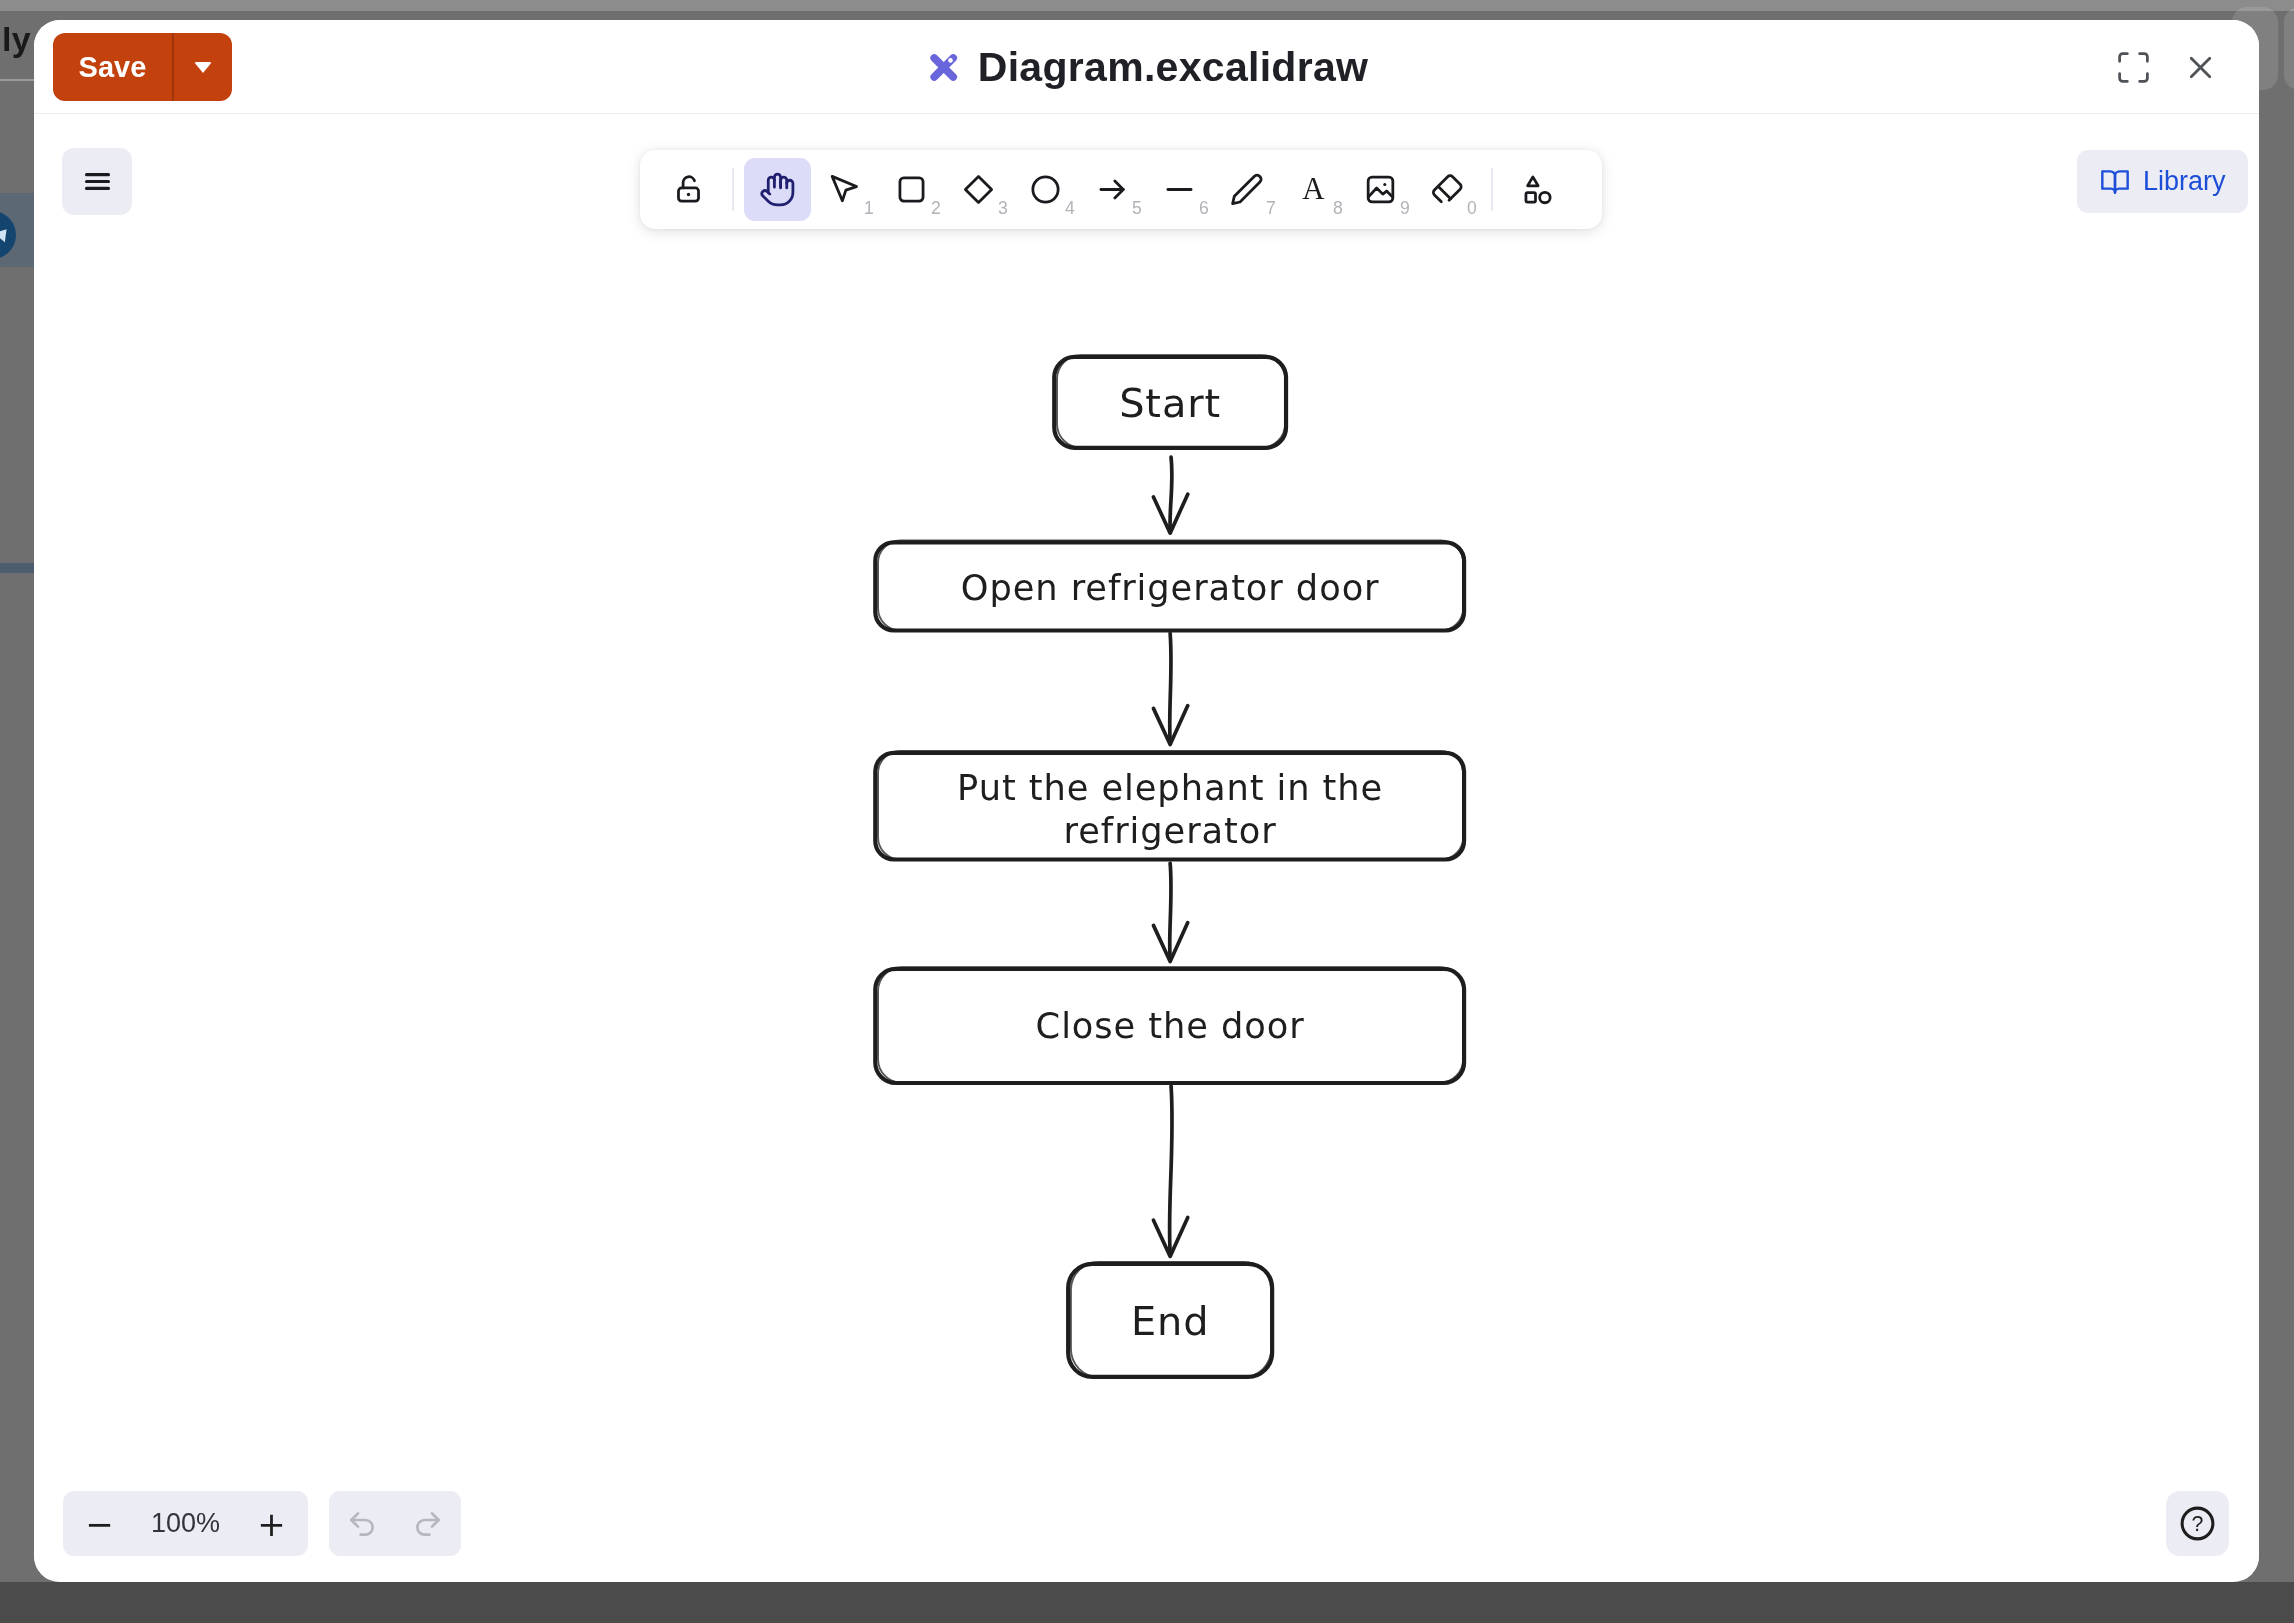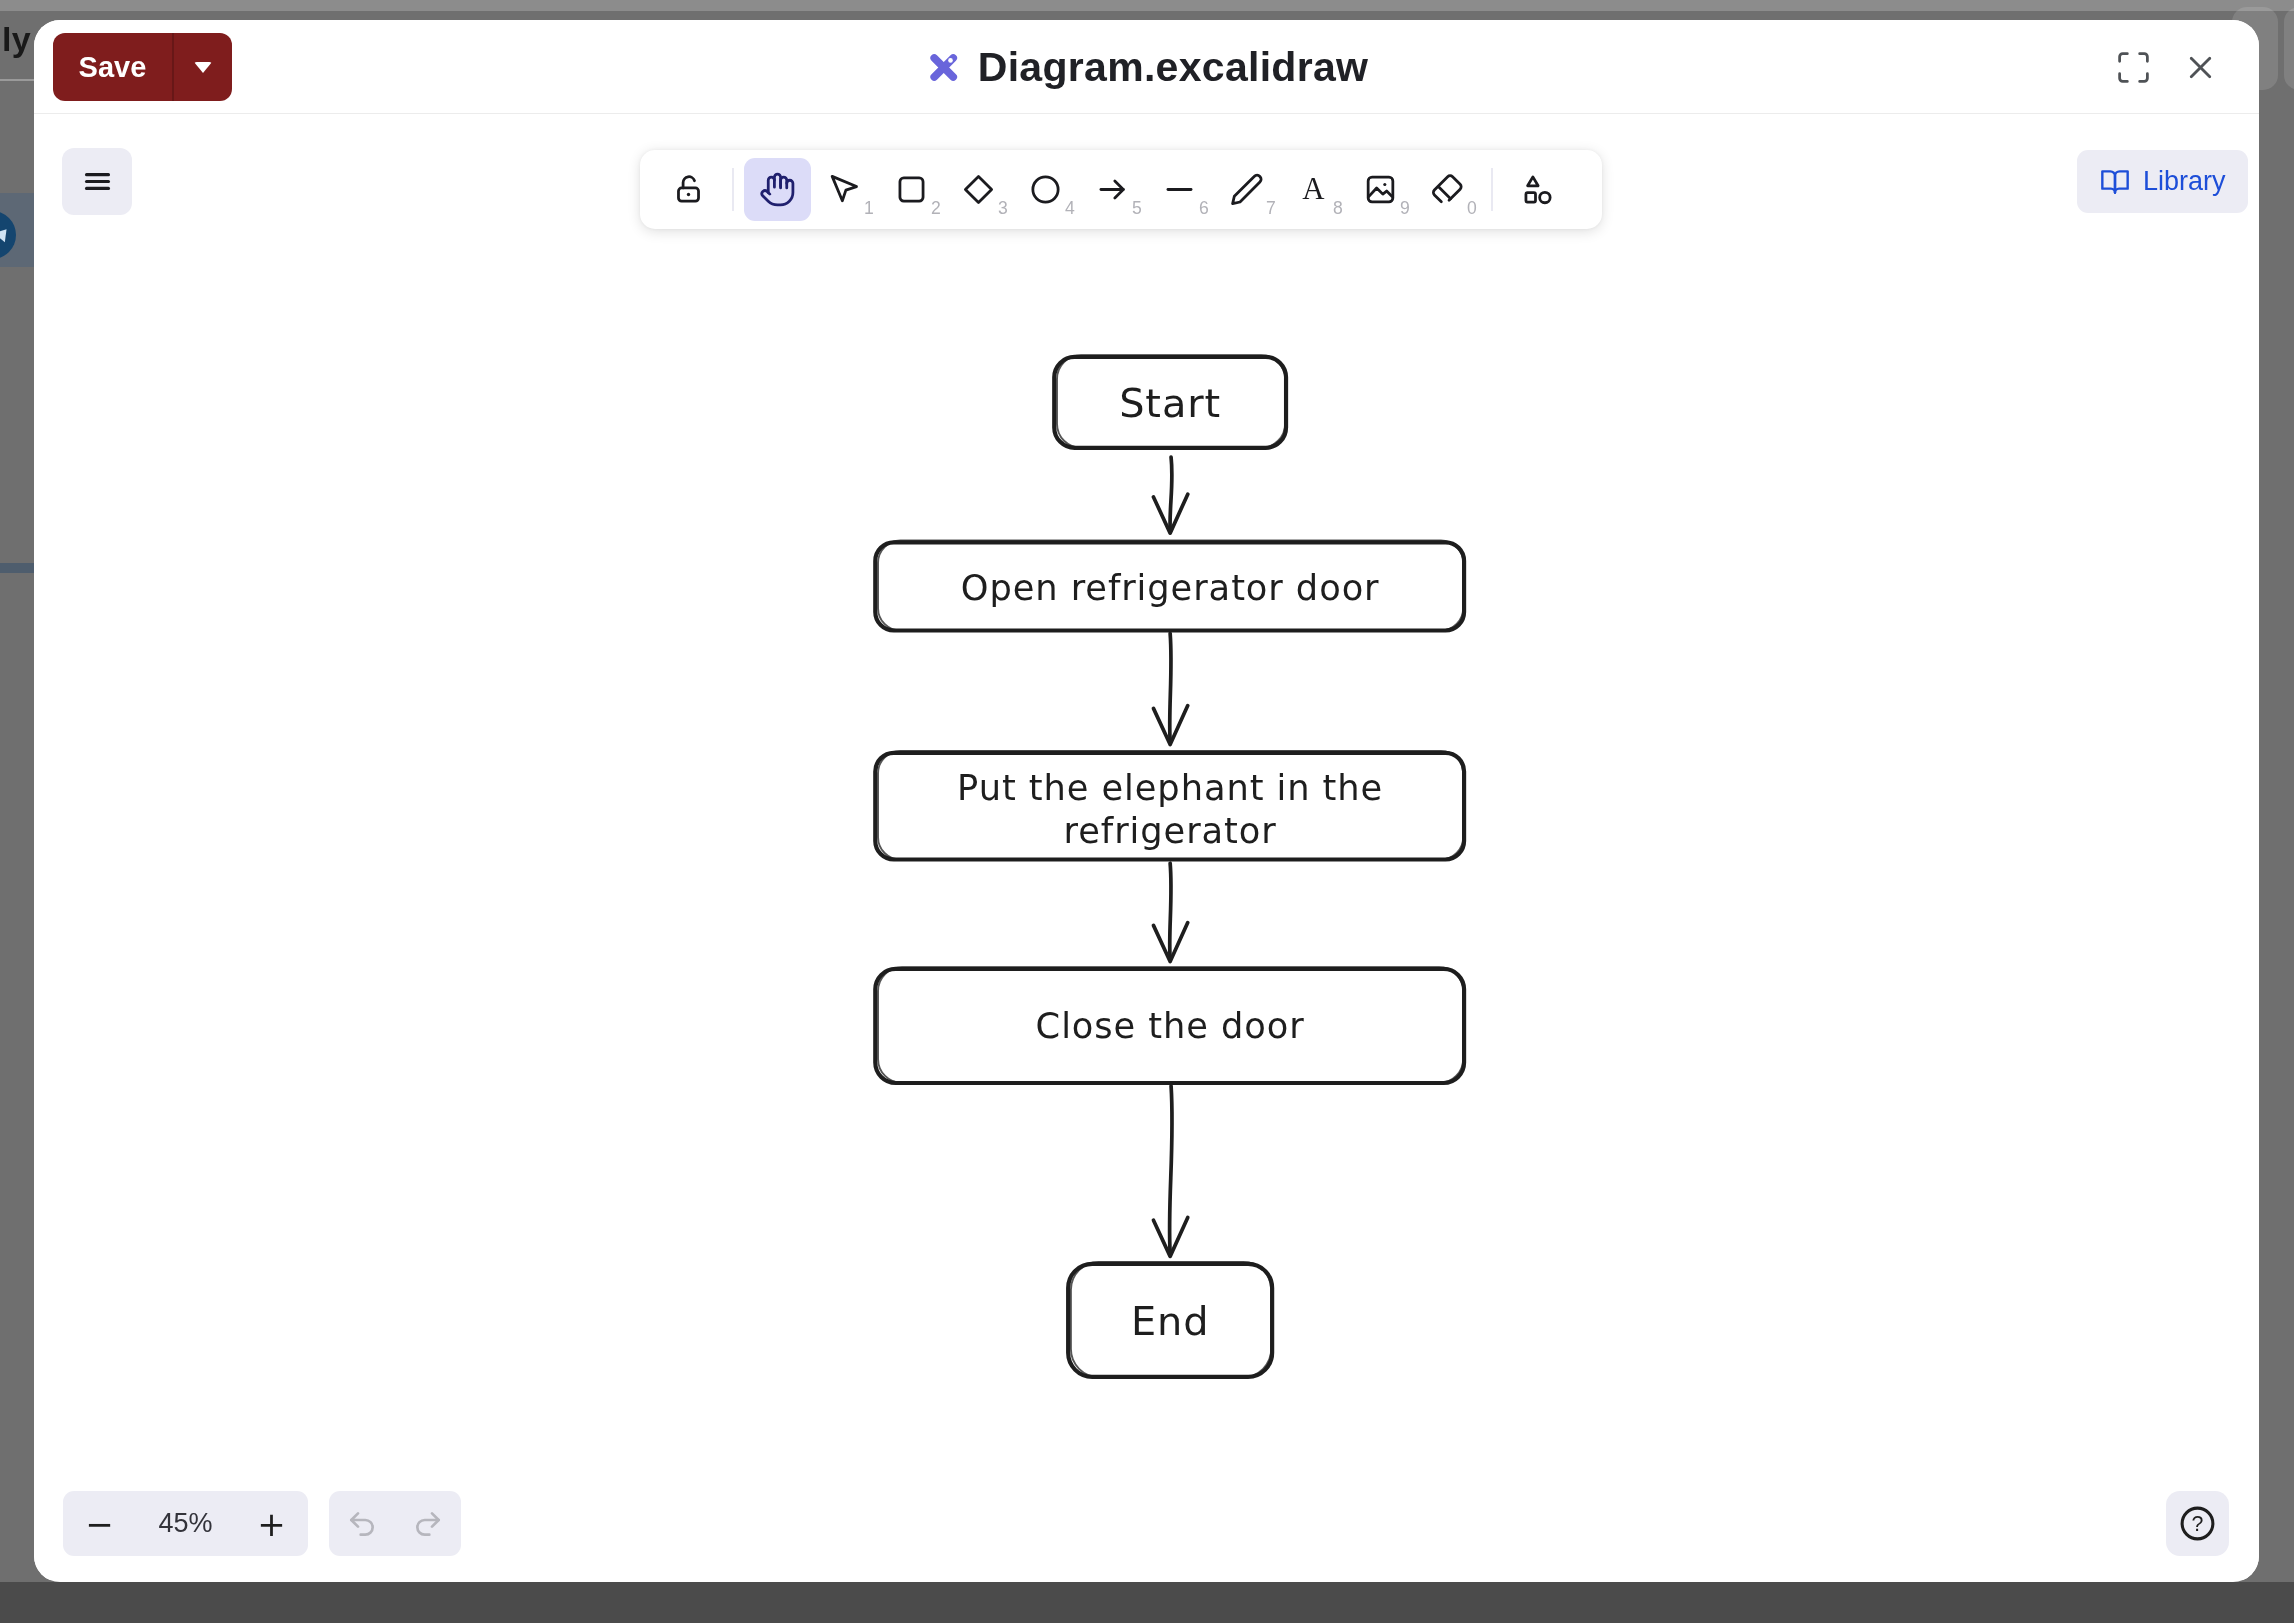--- a/index.html
+++ b/index.html
@@ -19,21 +19,21 @@
   .backdrop-ghostbtn { position:absolute; background:rgba(255,255,255,0.12); border-radius:15px; }
   .ghost-a { left:2232px; top:7.4px; width:46px; height:83px; }
   .ghost-b { left:2284px; top:7.4px; width:37px; height:83px; }
 
   
   .modal { position:absolute; left:34px; top:20.4px; width:2225px; height:1562px; background:#ffffff;
            border-radius:26px; overflow:hidden; }
 
   
   .titlebar { position:relative; height:94px; border-bottom:1.9px solid #ececec; background:#fff; }
-  .save-split { position:absolute; left:18.6px; top:13px; height:68px; display:flex; background:#7f1d1d; border-radius:12px; overflow:hidden; }
+  .save-split { position:absolute; left:18.6px; top:13px; height:68px; display:flex; background:#c2410c; border-radius:12px; overflow:hidden; }
   .save-main { display:flex; align-items:center; padding:0 26px; color:#fff; font-size:29px; font-weight:bold; border:none; background:transparent; cursor:pointer; }
   .save-sep { width:1.9px; background:rgba(0,0,0,0.18); }
   .save-caret-btn { width:58px; display:flex; align-items:center; justify-content:center; border:none; background:transparent; cursor:pointer; }
   .caret-down { width:0; height:0; border-left:9.3px solid transparent; border-right:9.3px solid transparent; border-top:11px solid #ffffff; border-radius:2.8px; }
   .title-group { position:absolute; left:50%; top:0; height:94px; transform:translateX(-50%); display:flex; align-items:center; gap:16px; }
   .title-text { font-size:41px; font-weight:bold; color:#202126; letter-spacing:0.3px; }
   .win-controls { position:absolute; right:33px; top:0; height:94px; display:flex; align-items:center; gap:15px; }
   .win-btn { width:52px; height:52px; display:flex; align-items:center; justify-content:center; background:transparent; border:none; color:#4f5256; cursor:pointer; }
   .win-btn svg { width:37px; height:37px; }
 
@@ -309,21 +309,21 @@
       <button class="library-btn">
         <svg class="licon" viewBox="0 0 24 24">
           <path d="M2.5 4h6a3.5 3.5 0 0 1 3.5 3.5V20a3 3 0 0 0-3-3h-6.5V4z"></path>
           <path d="M21.5 4h-6A3.5 3.5 0 0 0 12 7.5V20a3 3 0 0 1 3-3h6.5V4z"></path>
         </svg>
         <span>Library</span>
       </button>
 
       <div class="zoom-pill">
         <button class="zoom-btn">−</button>
-        <span class="zoom-value">45%</span>
+        <span class="zoom-value">100%</span>
         <button class="zoom-btn">+</button>
       </div>
 
       <div class="history-pill">
         <button class="hist-btn">
           <svg class="licon" style="stroke-width:2" viewBox="0 0 24 24">
             <path d="M9 14 4 9l5-5"></path>
             <path d="M4 9h10.5a5.5 5.5 0 0 1 0 11H11"></path>
           </svg>
         </button>

